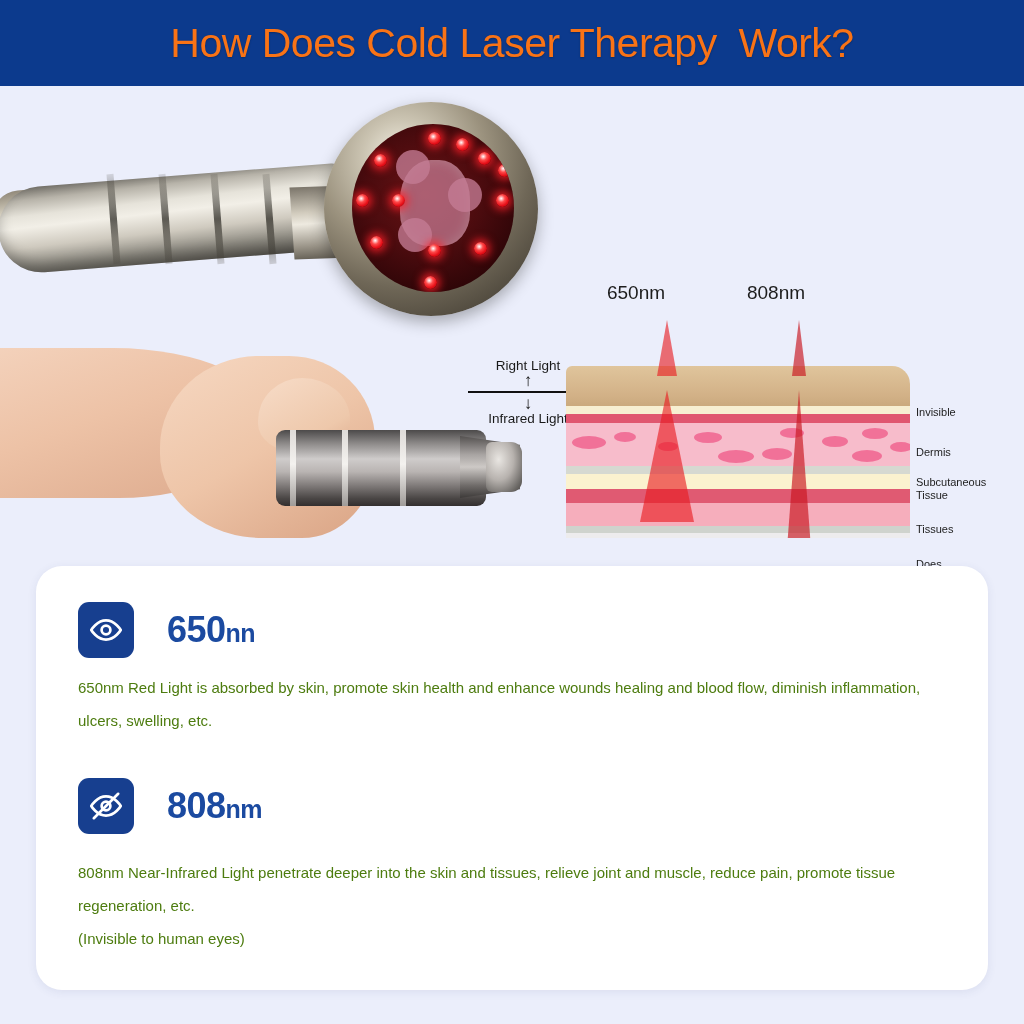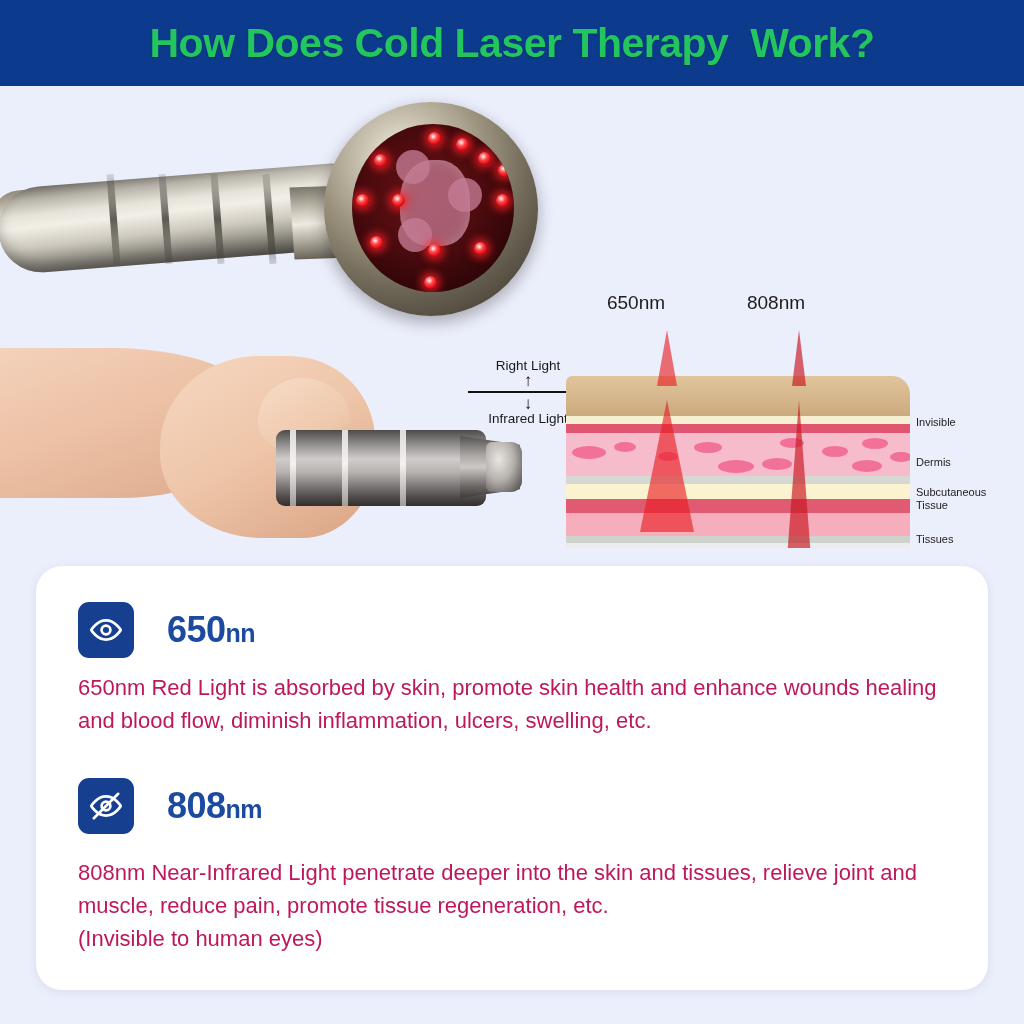--- a/index.html
+++ b/index.html
@@ -20,23 +20,23 @@
   .header {
     position: absolute;
     left: 0; top: 0;
     width: 1024px; height: 86px;
     background: #0c3a8d;
     display: flex;
     align-items: center;
     justify-content: center;
   }
   .header-title {
-    color: #22c55e;
+    color: #f97316;
     font-size: 41px;
-    font-weight: bold;
+    font-weight: normal;
     letter-spacing: -0.5px;
     white-space: pre;
     text-shadow: 0 1px 2px rgba(0,0,0,.25);
   }
 
   
   .stage {
     position: absolute;
     left: 0; top: 86px;
     width: 1024px; height: 480px;
@@ -197,21 +197,21 @@
   .lightnote .arrow {
     font-size: 17px;
     line-height: 15px;
     color: #111;
   }
 
   
   .skin {
     position: absolute;
     left: 566px; top: 196px;
-    width: 344px; height: 256px; margin-top: 10px;
+    width: 344px; height: 256px;
   }
   .skin-layers {
     position: absolute;
     left: 0; top: 84px;
     width: 344px; height: 172px;
     overflow: hidden;
   }
   .layer {
     position: absolute;
     left: 0;
@@ -278,22 +278,22 @@
   }
   .badge svg { display: block; }
   .wl-title {
     color: #1b4aa0;
     font-size: 36px;
     font-weight: bold;
     letter-spacing: -0.5px;
   }
   .wl-title .unit { font-size: 25px; }
   .para {
-    color: #be185d;
-    font-size: 22px;
+    color: #4d7c0f;
+    font-size: 15px;
     line-height: 33px;
     white-space: pre-line;
   }
   .sect-650 { position: absolute; left: 42px; top: 36px; }
   .sect-650-text { position: absolute; left: 42px; top: 105px; width: 880px; }
   .sect-808 { position: absolute; left: 42px; top: 212px; }
   .sect-808-text { position: absolute; left: 42px; top: 282px; width: 890px; margin-top: 8px; }
 </style>
 </head>
 <body>

